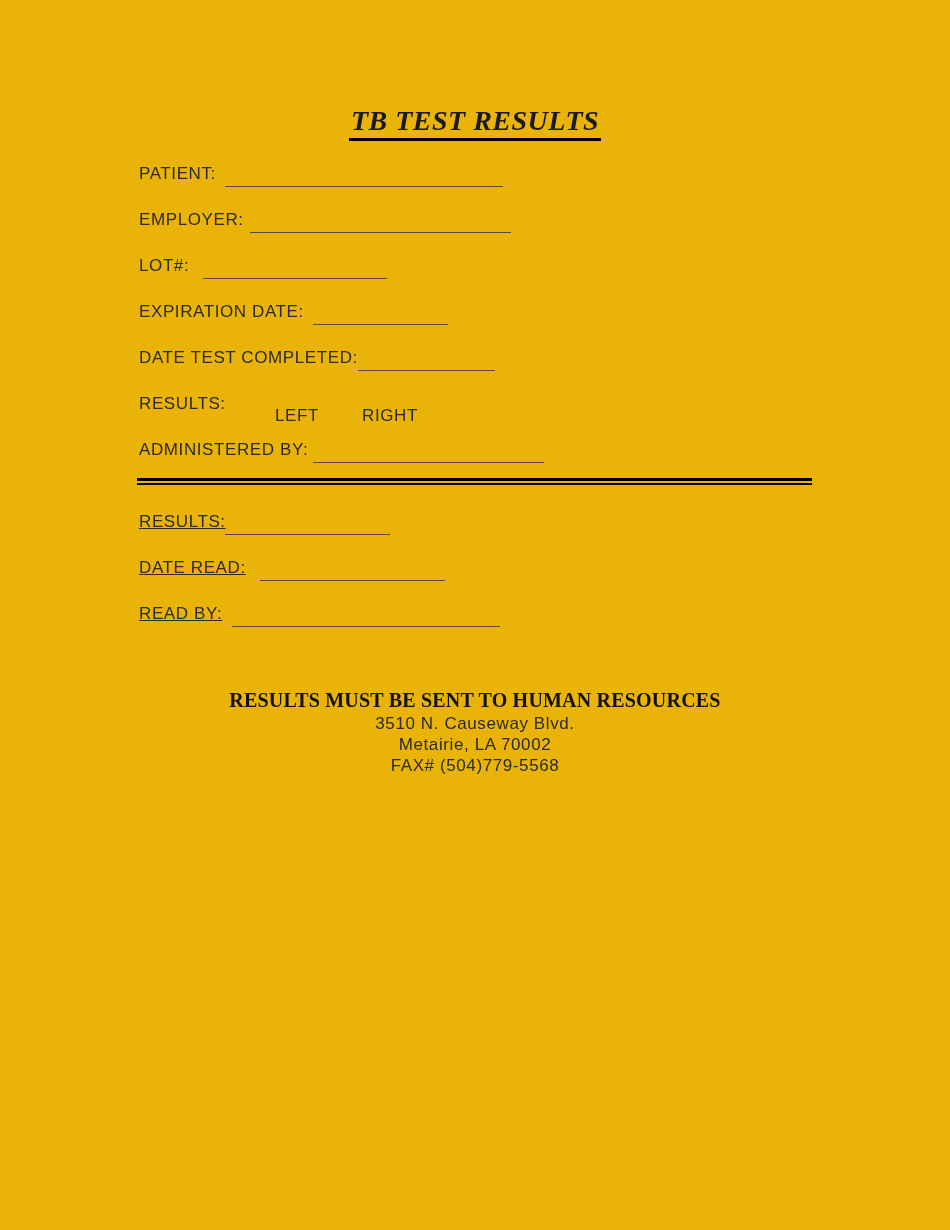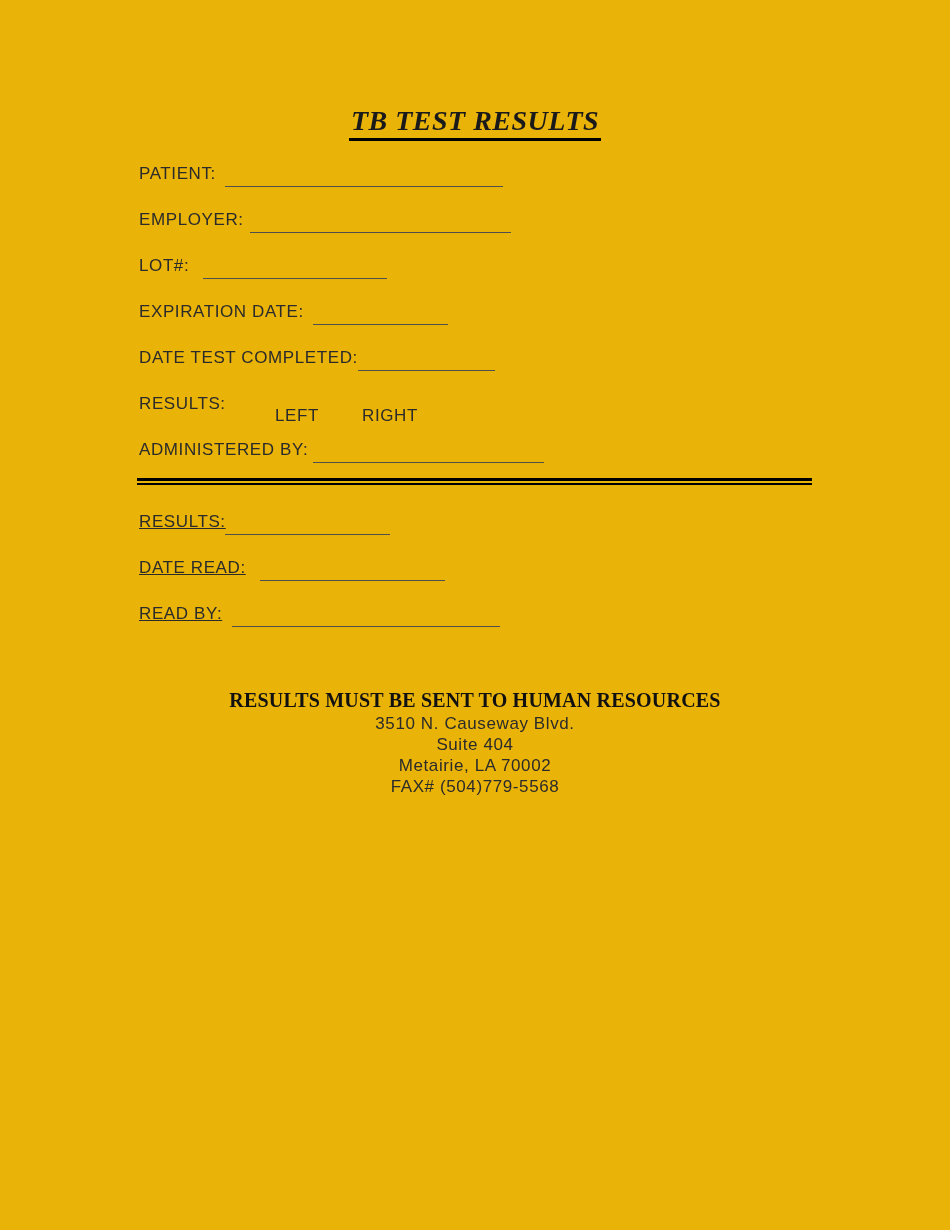--- a/index.html
+++ b/index.html
@@ -158,18 +158,17 @@
     <div class="row">
       <span class="label">READ BY:</span>
       <span class="blank b-readby"></span>
     </div>
 
   </div>
 
   <div class="footer">
     <div class="footer-heading">RESULTS MUST BE SENT TO HUMAN RESOURCES</div>
     <div class="address-line">3510 N. Causeway Blvd.</div>
-    <div class="address-line">Suite 404</div>
     <div class="address-line">Metairie, LA 70002</div>
     <div class="address-line">FAX# (504)779-5568</div>
   </div>
 
 </div>
 
 </body></html>

